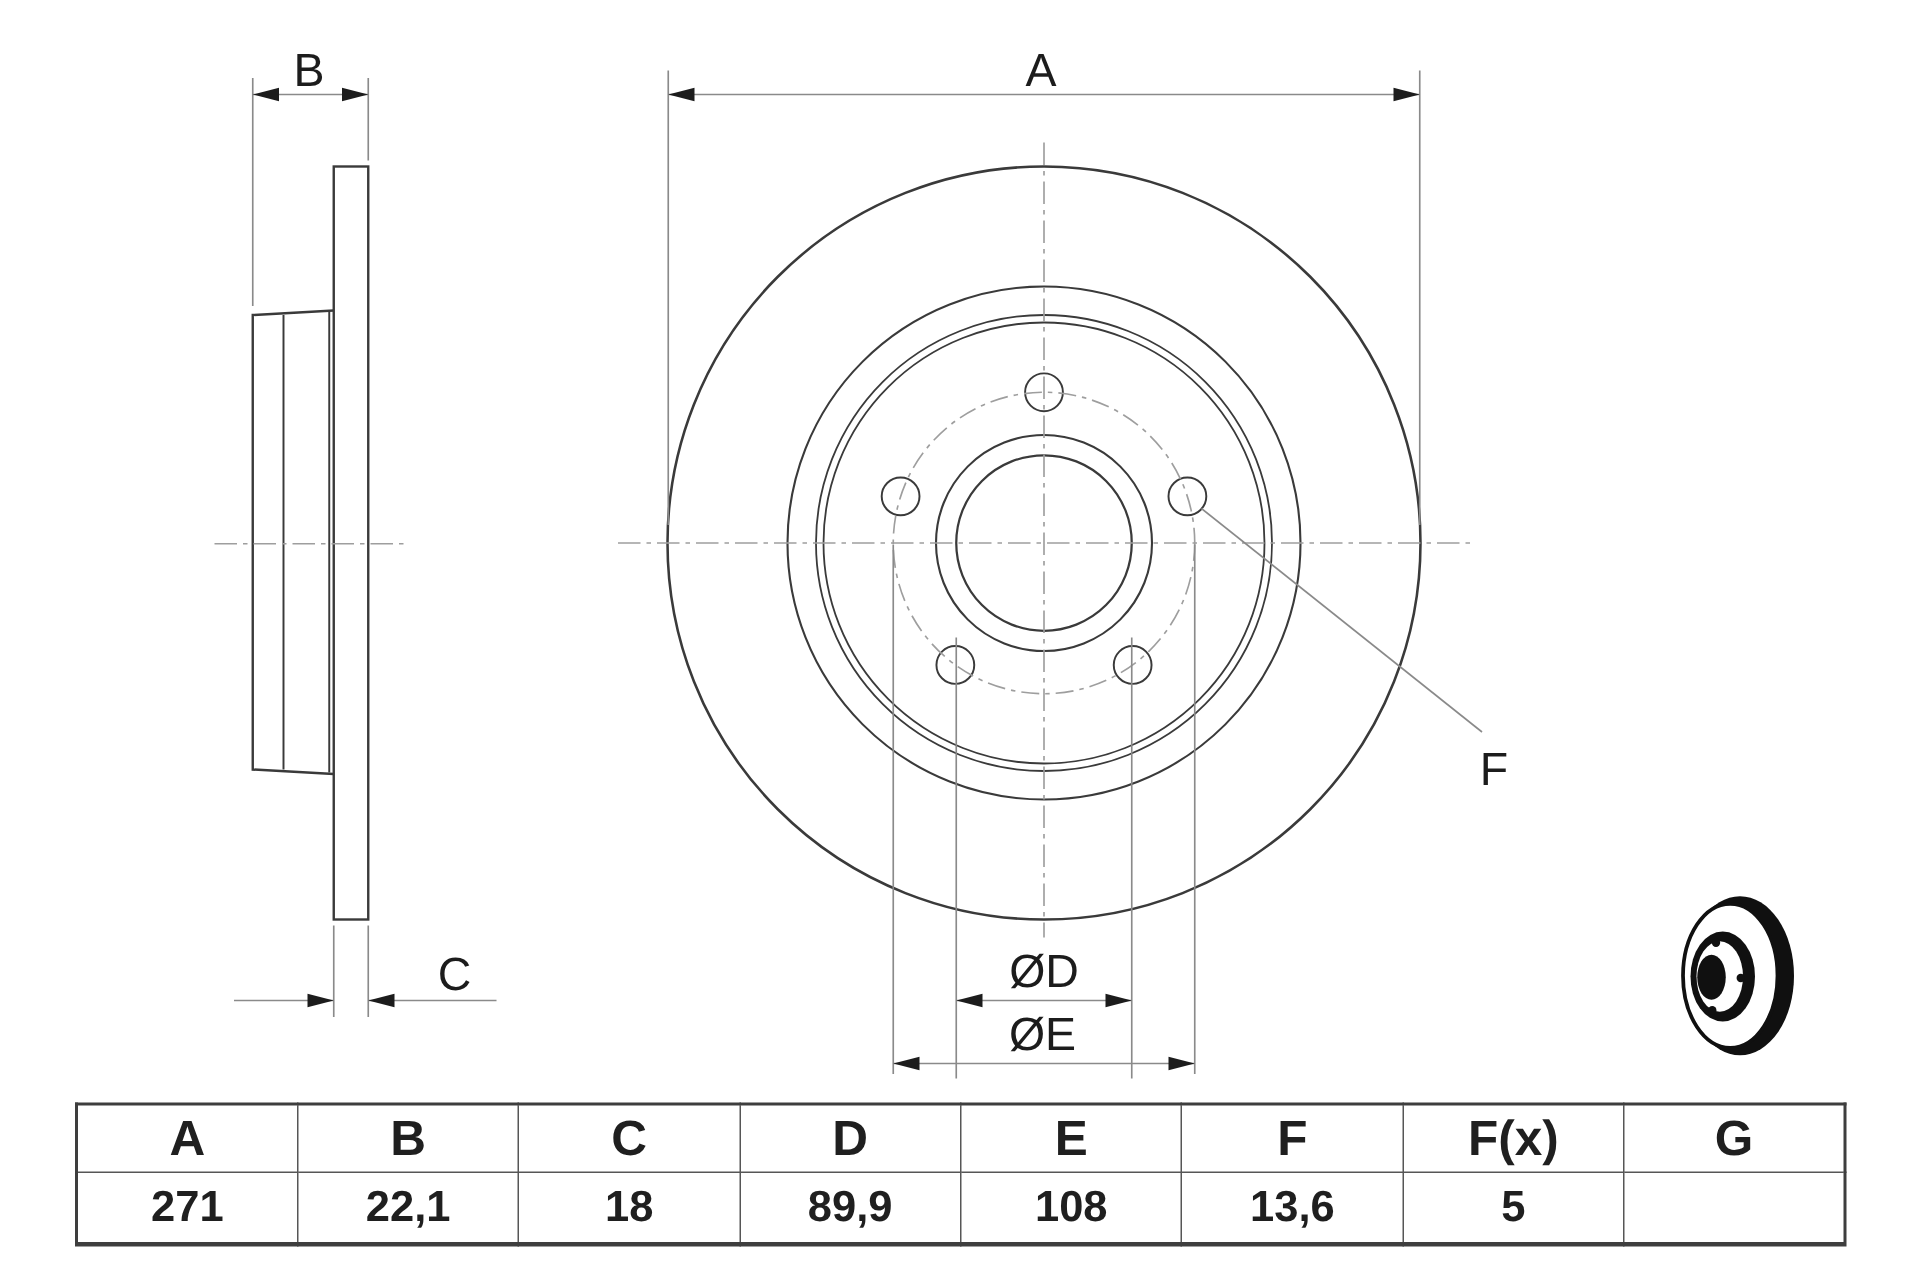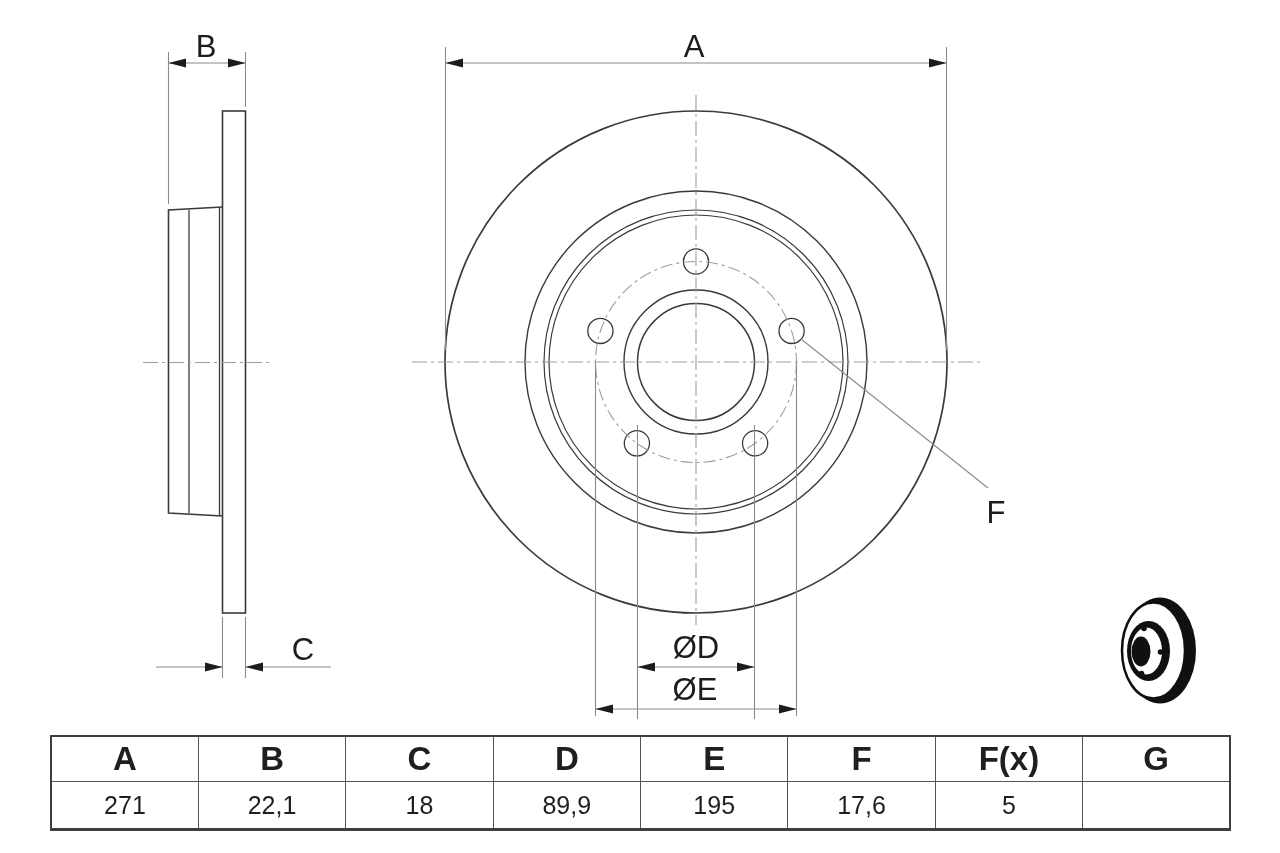--- a/index.html
+++ b/index.html
@@ -8,21 +8,21 @@
   #stage{position:relative;width:1280px;height:853px;background:#fff;}
   #drawing{position:absolute;left:0;top:0;}
   .dim-label{font-family:"Liberation Sans", sans-serif;font-size:31px;fill:#1c1c1c;}
   table.dims{position:absolute;left:50px;top:735px;width:1181px;
              border-collapse:collapse;table-layout:fixed;
              border:2.5px solid #3e3e3e;border-bottom-width:3px;}
   table.dims th, table.dims td{
      border:1.6px solid #565656;text-align:center;vertical-align:middle;
      color:#1f1f1f;padding:0;overflow:hidden;}
   table.dims th{height:44px;font-size:33px;font-weight:bold;}
-  table.dims td{height:46px;font-size:25px;font-weight:normal;}
+  table.dims td{height:46px;font-size:29px;font-weight:bold;}
 </style>
 </head>
 <body>
 
 <div id="stage">
 
 <svg id="drawing" width="1280" height="735" viewBox="0 0 1280 735">
 
   <g stroke="#3a3a3a" stroke-width="1.6" fill="none">
     <rect x="222.5" y="111" width="23" height="502"></rect>
@@ -136,21 +136,21 @@
     <th>E</th>
     <th>F</th>
     <th>F(x)</th>
     <th>G</th>
   </tr>
   <tr>
     <td>271</td>
     <td>22,1</td>
     <td>18</td>
     <td>89,9</td>
-    <td>195</td>
-    <td>17,6</td>
+    <td>108</td>
+    <td>13,6</td>
     <td>5</td>
     <td></td>
   </tr>
 </tbody>
     </table>
 
 </div>
 
 </body></html>

